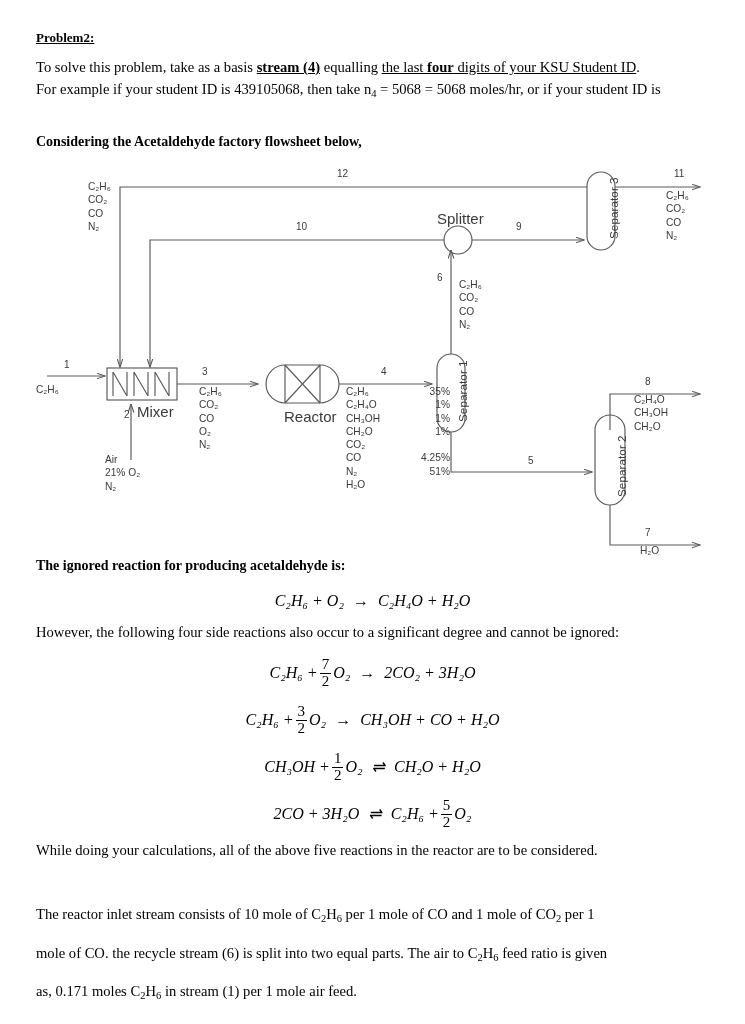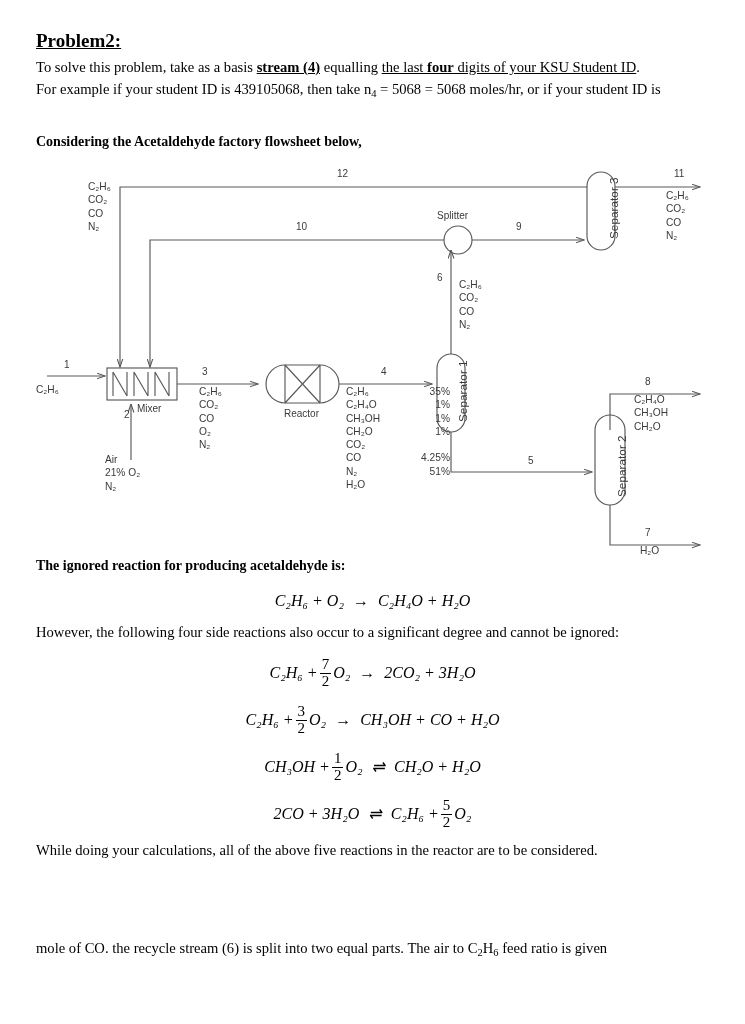--- a/index.html
+++ b/index.html
@@ -30,21 +30,21 @@
     font-size: 14.6px;
     line-height: 21.5px;
     color: #000;
     text-align: justify;
   }
 
   .heading-bold-ul {
     position: absolute;
     font-family: "Liberation Serif", serif;
     font-weight: bold;
-    font-size: 19px;
+    font-size: 13px;
     text-decoration: underline;
   }
 
   .heading-bold {
     position: absolute;
     font-family: "Liberation Serif", serif;
     font-weight: bold;
     font-size: 14px;
   }
   .ul { text-decoration: underline; }
@@ -108,21 +108,21 @@
   }
   .fs-comp .pct {
     position: absolute;
     left: 62px;
     text-align: right;
     width: 42px;
   }
   .fs-eqname {
     position: absolute;
     font-family: "Liberation Sans", sans-serif;
-    font-size: 10px;
+    font-size: 15px;
     color: #3a3a3a;
     white-space: nowrap;
   }
   .vert-label {
     position: absolute;
     font-family: "Liberation Sans", sans-serif;
     font-size: 11.8px;
     color: #3a3a3a;
     white-space: nowrap;
     transform-origin: 0 0;
@@ -334,17 +334,18 @@
 
   <div class="eq" style="top:799px;">
     <span>2CO + 3H₂O</span>
     <span style="padding:0 5px;">⇌</span>
     <span>C₂H₆ +</span><span class="frac"><span class="n">5</span><span class="d">2</span></span><span>O₂</span>
   </div>
 
   <div class="txt" style="left:36px; top:840px; width:680px;">While doing your calculations, all of the above five reactions in the reactor are to be considered.</div>
 
   <div class="txt" style="left:36px; top:897px; width:680px; line-height:34px;">
-    <br>
+    <span>The reactor inlet stream consists of 10 mole of C<sub>2</sub>H<sub>6</sub> per 1 mole of CO and 1 mole of CO<sub>2</sub> per 1</span><br>
     <span>mole of CO. the recycle stream (6) is split into two equal parts. The air to C<sub>2</sub>H<sub>6</sub> feed ratio is given</span><br>
+    <span>as, 0.171 moles C<sub>2</sub>H<sub>6</sub> in stream (1) per 1 mole air feed.</span>
   </div>
 
 </div>
 
 </body></html>

